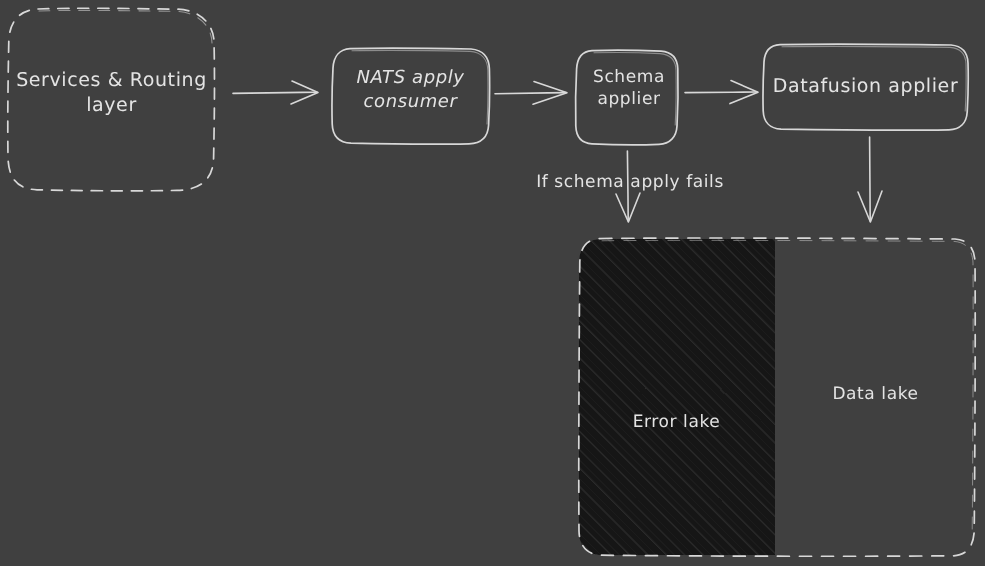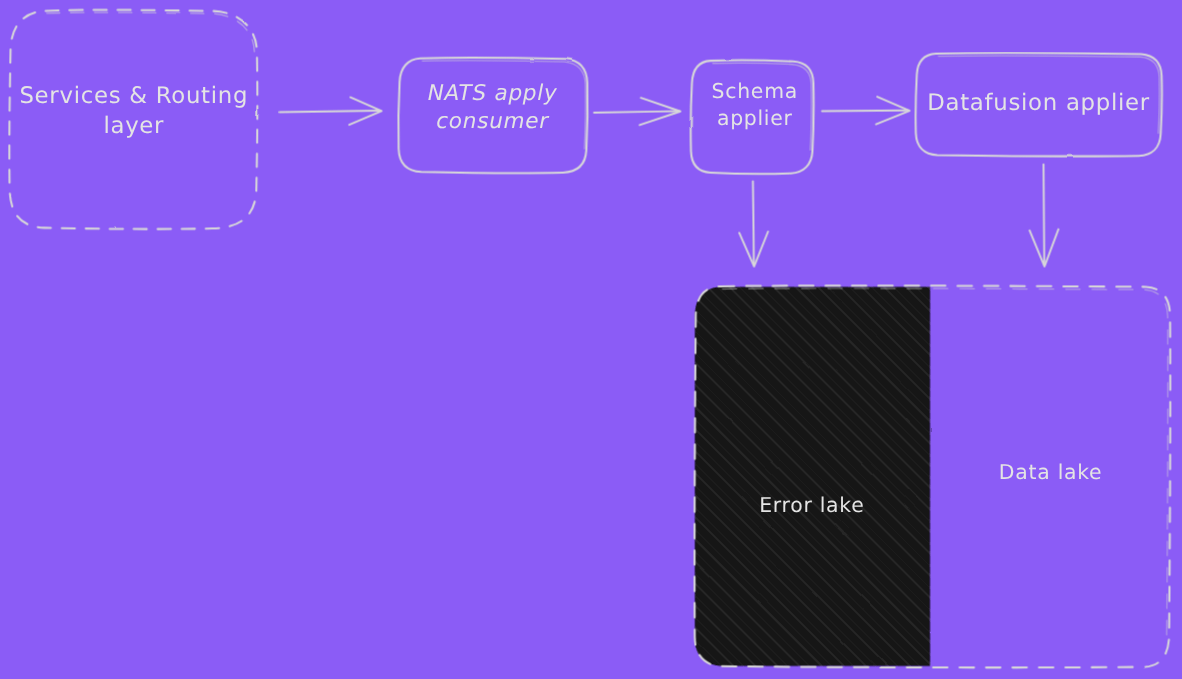--- a/index.html
+++ b/index.html
@@ -5,21 +5,21 @@
 <style>
   html, body {
     margin: 0;
     padding: 0;
     background: #0f0f0f;
   }
   #canvas {
     position: relative;
     width: 985px;
     height: 566px;
-    background: #8b5cf6;
+    background: #404040;
     overflow: hidden;
     font-family: "DejaVu Sans", sans-serif;
   }
   #canvas svg.layer {
     position: absolute;
     top: 0;
     left: 0;
     width: 985px;
     height: 566px;
   }
@@ -148,14 +148,15 @@
 
   <div class="node-label lbl-schema">Schema
 applier</div>
 
   <div class="node-label lbl-datafusion">Datafusion applier</div>
 
   <div class="node-label lbl-errorlake">Error lake</div>
 
   <div class="node-label lbl-datalake">Data lake</div>
 
+  <div class="node-label lbl-edge">If schema apply fails</div>
 
 </div>
 
 </body></html>

